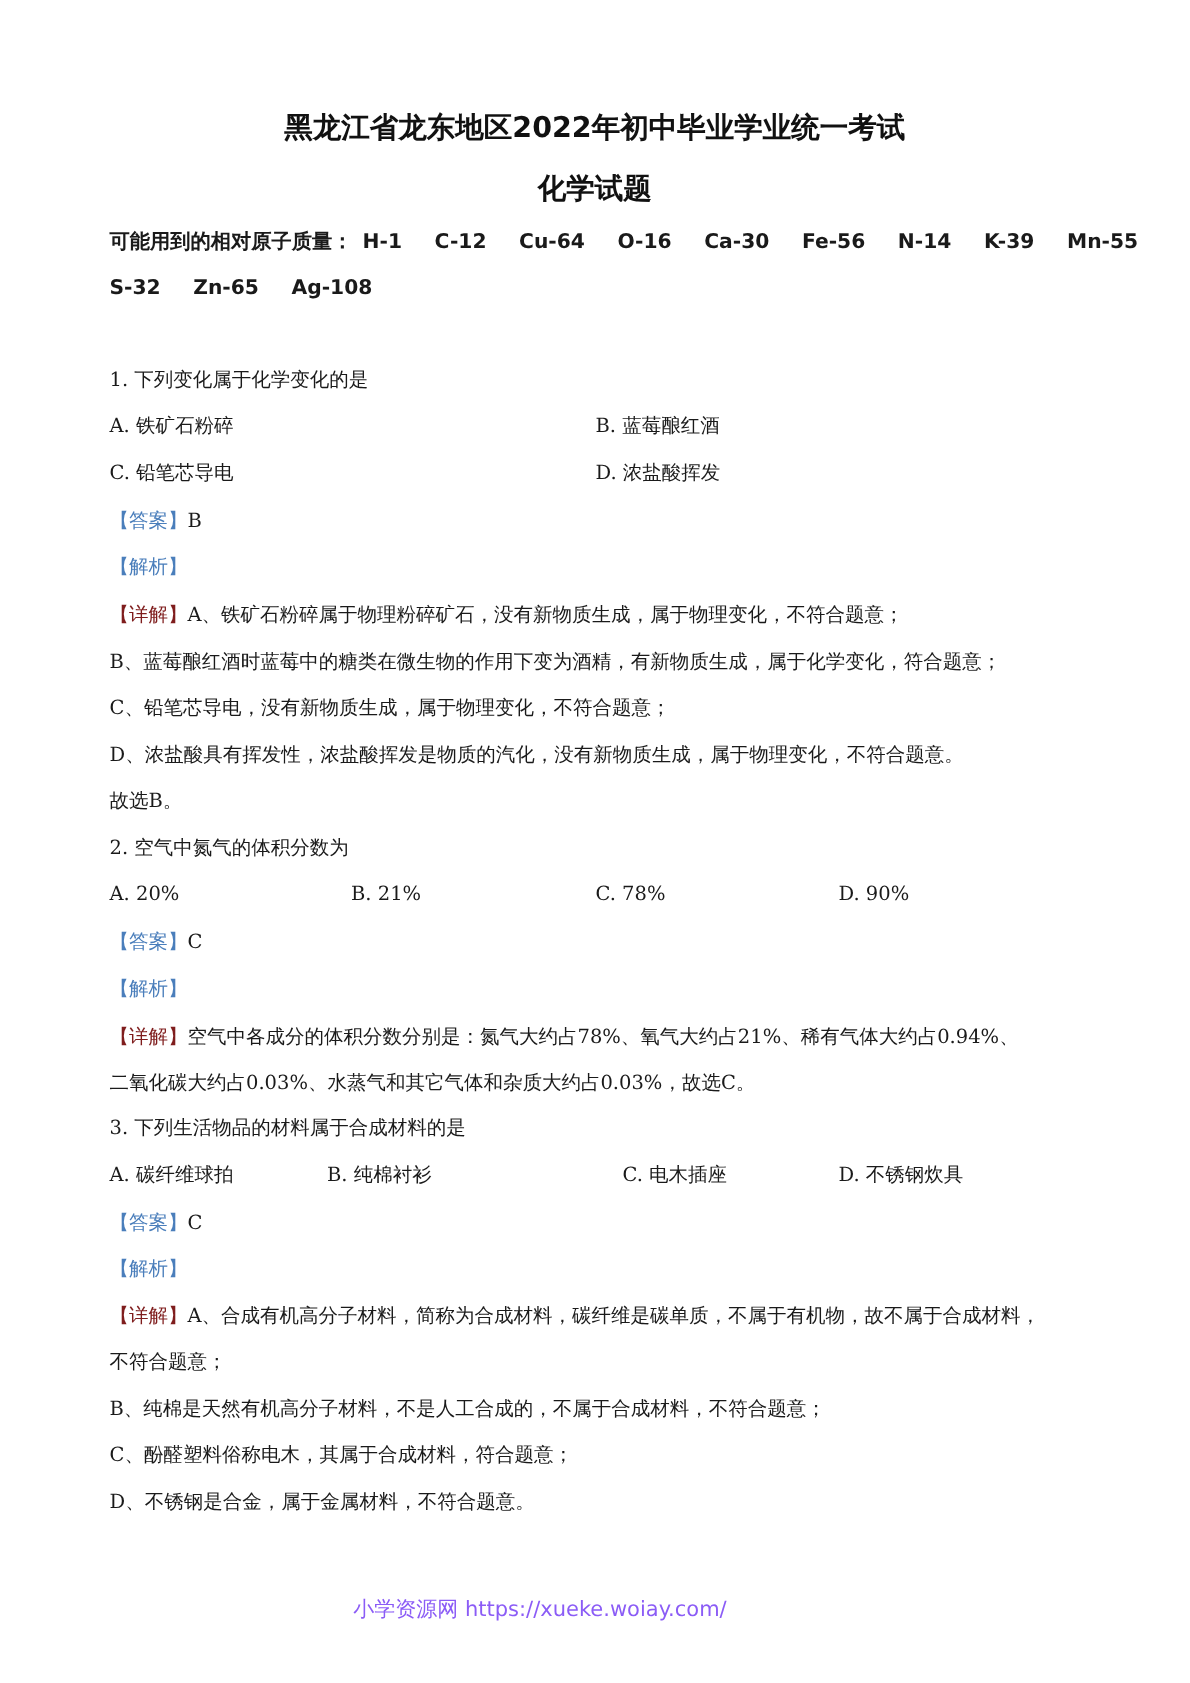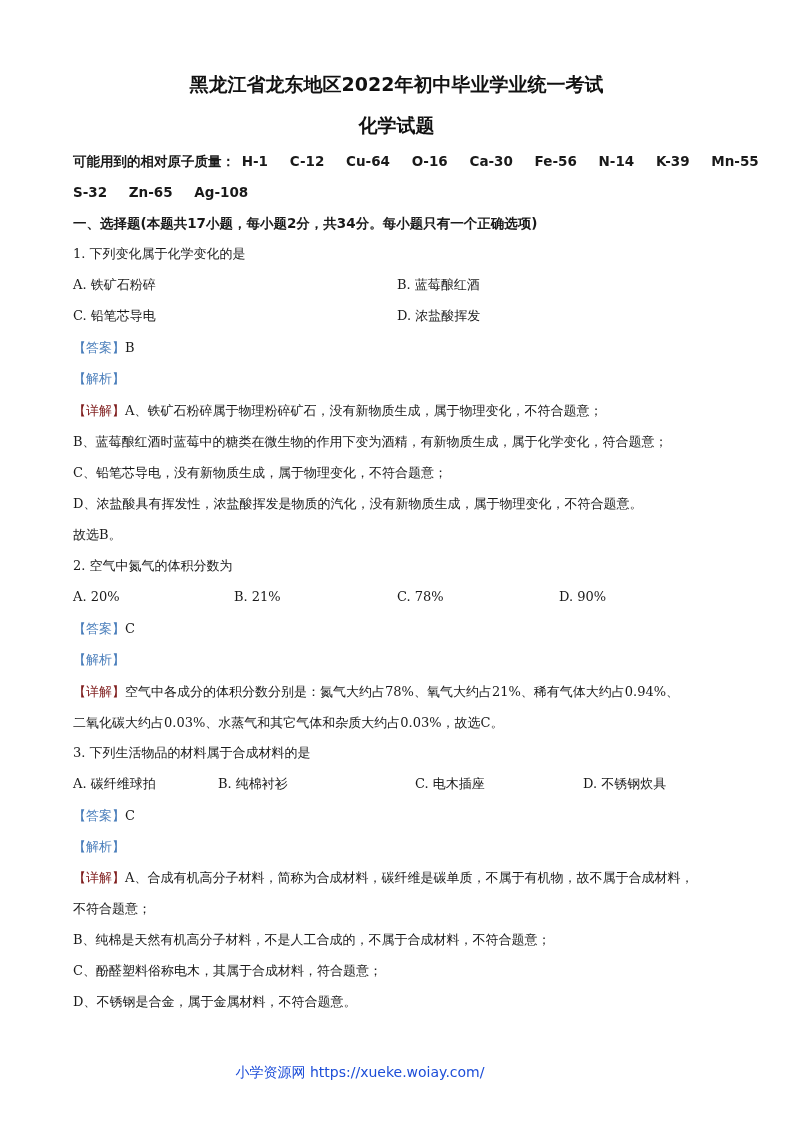--- a/index.html
+++ b/index.html
@@ -19,21 +19,21 @@
   .line {
     position: absolute; left: 73px; font-size: 13px; line-height: 18px; white-space: nowrap;
   }
   .bold { font-family: "DejaVu Sans", "Liberation Sans", sans-serif; font-weight: bold; font-size: 13.5px; }
   .masses span { margin-right: 17px; }
   .opt { position: absolute; font-size: 13px; line-height: 18px; white-space: nowrap; }
   .tag { color: #4a7ebb; }
   .tagb { color: #7f1d1d; }
   .footer {
     position: absolute; top: 1064px; left: 0; width: 720px; text-align: center;
-    font-family: "DejaVu Sans", "Liberation Sans", sans-serif; font-size: 14px; color: #1d4ed8;
+    font-family: "DejaVu Sans", "Liberation Sans", sans-serif; font-size: 14px; color: #8b5cf6;
   }
 </style>
 </head>
 <body>
 
 <div class="page">
 
   <div class="title t1">黑龙江省龙东地区2022年初中毕业学业统一考试</div>
   <div class="title t2">化学试题</div>
 
@@ -48,21 +48,20 @@
     <span>N-14</span>
     <span>K-39</span>
     <span>Mn-55</span>
   </div>
   <div class="line bold masses" style="top:183px;">
     <span>S-32</span>
     <span>Zn-65</span>
     <span>Ag-108</span>
   </div>
 
-  <div class="line bold" style="top:214px;">一、选择题(本题共17小题，每小题2分，共34分。每小题只有一个正确选项)</div>
 
   <div class="line" style="top:245px;">1. 下列变化属于化学变化的是</div>
   <div class="opt" style="top:276px; left:73px;">A. 铁矿石粉碎</div>
   <div class="opt" style="top:276px; left:397px;">B. 蓝莓酿红酒</div>
   <div class="opt" style="top:307px; left:73px;">C. 铅笔芯导电</div>
   <div class="opt" style="top:307px; left:397px;">D. 浓盐酸挥发</div>
   <div class="line" style="top:339px;">
     <span class="tag">【答案】</span><span>B</span>
   </div>
   <div class="line tag" style="top:370px;">【解析】</div>
@@ -85,21 +84,21 @@
   <div class="line tag" style="top:651px;">【解析】</div>
   <div class="line" style="top:683px;">
     <span class="tagb">【详解】</span><span>空气中各成分的体积分数分别是：氮气大约占78%、氧气大约占21%、稀有气体大约占0.94%、</span>
   </div>
   <div class="line" style="top:714px;">二氧化碳大约占0.03%、水蒸气和其它气体和杂质大约占0.03%，故选C。</div>
 
   <div class="line" style="top:744px;">3. 下列生活物品的材料属于合成材料的是</div>
   <div class="opt" style="top:775px; left:73px;">A. 碳纤维球拍</div>
   <div class="opt" style="top:775px; left:218px;">B. 纯棉衬衫</div>
   <div class="opt" style="top:775px; left:415px;">C. 电木插座</div>
-  <div class="opt" style="top:775px; left:559px;margin-left:24px;">D. 不锈钢炊具</div>
+  <div class="opt" style="top:775px; left:559px;">D. 不锈钢炊具</div>
   <div class="line" style="top:807px;">
     <span class="tag">【答案】</span><span>C</span>
   </div>
   <div class="line tag" style="top:838px;">【解析】</div>
   <div class="line" style="top:869px;">
     <span class="tagb">【详解】</span><span>A、合成有机高分子材料，简称为合成材料，碳纤维是碳单质，不属于有机物，故不属于合成材料，</span>
   </div>
   <div class="line" style="top:900px;">不符合题意；</div>
   <div class="line" style="top:962px;">C、酚醛塑料俗称电木，其属于合成材料，符合题意；</div>
   <div class="line" style="top:931px;">B、纯棉是天然有机高分子材料，不是人工合成的，不属于合成材料，不符合题意；</div>

